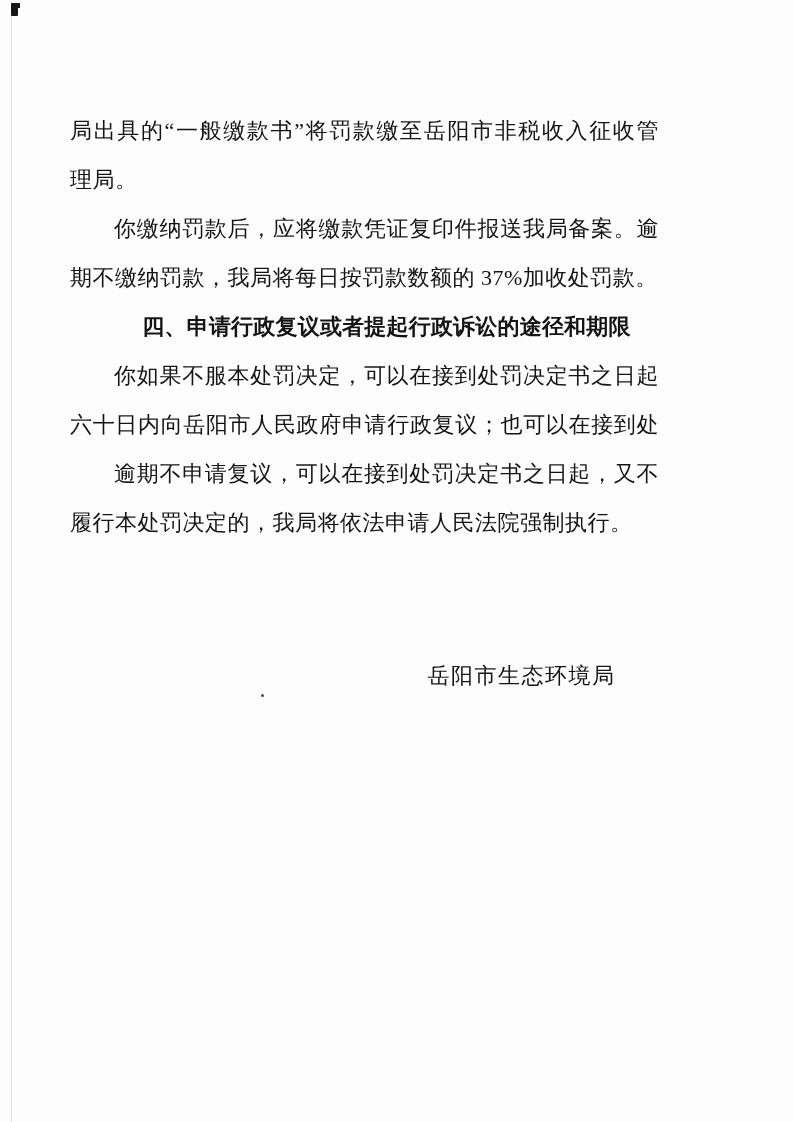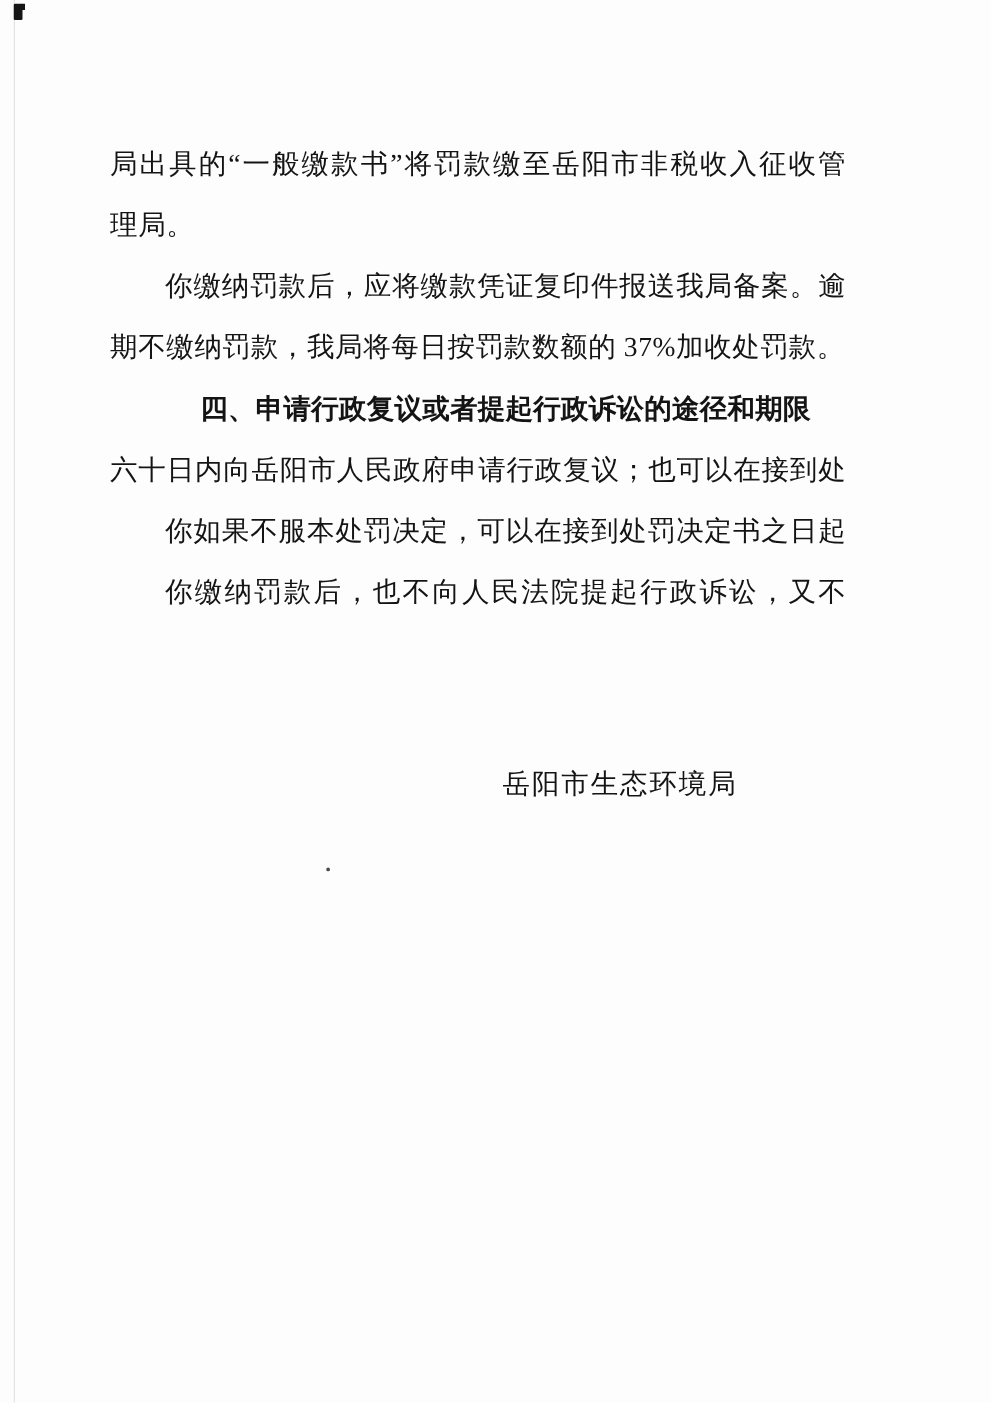--- a/index.html
+++ b/index.html
@@ -48,21 +48,21 @@
     position: absolute;
     left: 261px;
     top: 694px;
     width: 3px;
     height: 3px;
     background: #4a4a4a;
     border-radius: 50%;
   }
   .doc {
     position: absolute;
-    left: 88px;
+    left: 70px;
     top: 106px;
     width: 589px;
   }
   .line {
     font-size: 22px;
     line-height: 49px;
     min-height: 49px;
     letter-spacing: 0.5px;
   }
   .justify {
@@ -77,20 +77,21 @@
     font-family: "Liberation Sans", "DejaVu Sans", sans-serif;
     letter-spacing: 0.2px;
     text-align: center;
   }
   .sig-agency {
     margin-top: 104px;
     margin-left: 314px;
     font-size: 22px;
     line-height: 49px;
     letter-spacing: 1.5px;
+    text-align: center;
   }
   .sig-date {
     margin-left: 329px;
     font-size: 22px;
     line-height: 49px;
     letter-spacing: 1px;
   }
 </style>
 </head>
 <body>
@@ -98,18 +99,19 @@
 <div class="edge-line"></div>
 <div class="corner-mark"></div>
 <div class="speck"></div>
 
 <div class="doc">
   <div class="line justify">局出具的“一般缴款书”将罚款缴至岳阳市非税收入征收管</div>
   <div class="line">理局。</div>
   <div class="line indent justify">你缴纳罚款后，应将缴款凭证复印件报送我局备案。逾</div>
   <div class="line">期不缴纳罚款，我局将每日按罚款数额的 37%加收处罚款。</div>
   <div class="line indent bold">四、申请行政复议或者提起行政诉讼的途径和期限</div>
+  <div class="line indent justify">你如果不服本处罚决定，可以在接到处罚决定书之日起</div>
   <div class="line justify">六十日内向岳阳市人民政府申请行政复议；也可以在接到处</div>
-  <div class="line indent justify">你如果不服本处罚决定，可以在接到处罚决定书之日起</div>
-  <div class="line indent justify">你缴纳罚款后，也不向人民法院提起行政诉讼，又不</div>
+  <div class="line indent justify">逾期不申请复议，可以在接到处罚决定书之日起，又不</div>
+  <div class="line">履行本处罚决定的，我局将依法申请人民法院强制执行。</div>
 
   <div class="sig-agency">岳阳市生态环境局</div>
 </div>
 
 </body></html>

